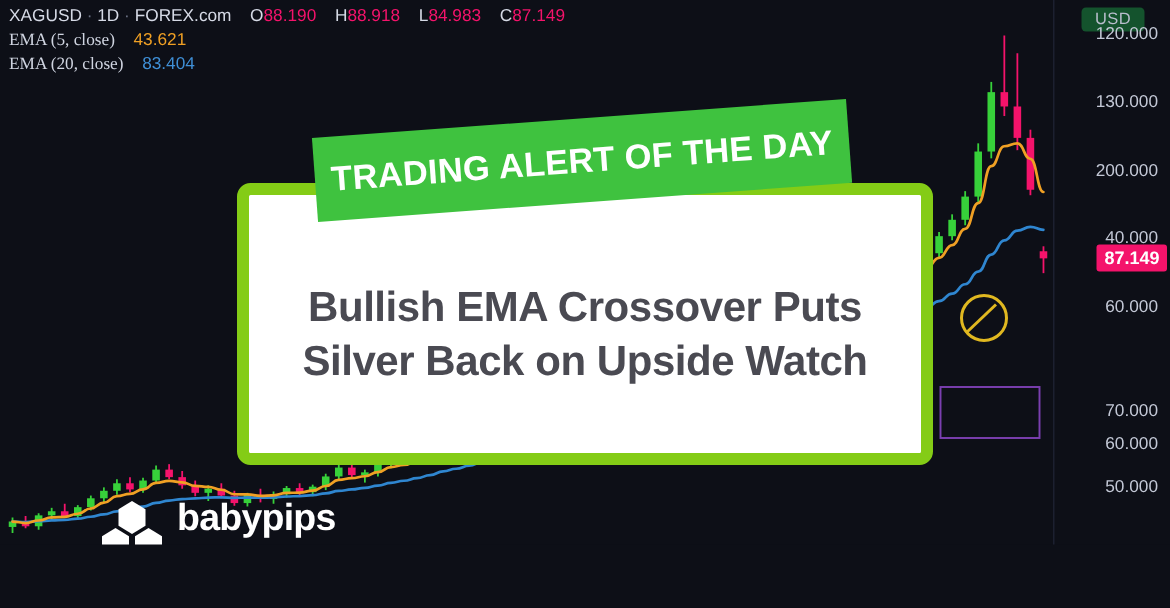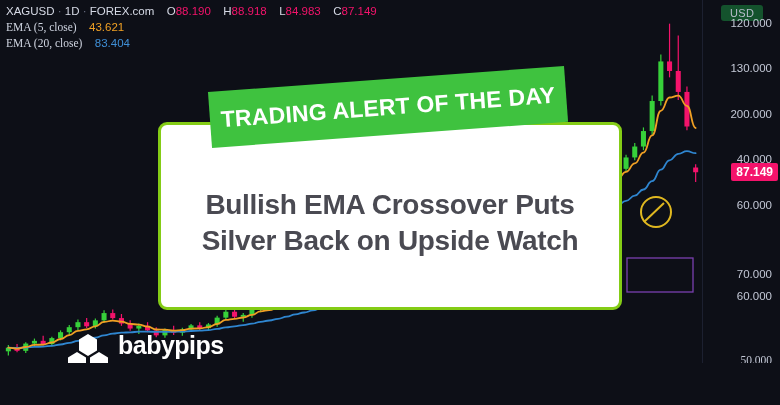--- a/index.html
+++ b/index.html
@@ -67,21 +67,21 @@
   #wm-word{
     color:#ffffff;font-size:25px;font-weight:700;
     letter-spacing:-0.5px;line-height:1;
   }
 
   
   #promo-card{
     position:absolute;left:158px;top:122px;
     width:464px;height:188px;
     background:#ffffff;
-    border:3px solid #84cc16;
+    border:8px solid #84cc16;
     border-radius:9px;
     box-sizing:border-box;
     z-index:10;
     display:flex;align-items:center;justify-content:flex-start;
   }
   #promo-headline{
     color:#4a4a52;
     font-size:28px;
     font-weight:700;
     line-height:1.27;
@@ -313,21 +313,21 @@
   <div id="price-axis">
     <div id="usd-box">USD</div>
     <div id="axis-ticks">
         <div class="tick" style="top: 22.7528px;">120.000</div>
         <div class="tick" style="top: 68.2584px;">130.000</div>
         <div class="tick" style="top: 113.764px;">200.000</div>
         <div class="tick" style="top: 159.27px;">40.000</div>
         <div class="tick" style="top: 204.775px;">60.000</div>
         <div class="tick" style="top: 250.281px; margin-top: 24px;">70.000</div>
         <div class="tick" style="top: 295.787px; text-align: right;">60.000</div>
-        <div class="tick" style="top: 360px; font-family: Liberation Serif, serif;">50.000</div>
+        <div class="tick" style="top: 325px;">50.000</div>
         <div class="tick" style="top: 368px; font-weight: bold;">40.000</div>
       </div>
     <div id="last-price" style="top: 172.243px;">87.149</div>
   </div>
 
   <div id="watermark">
     <svg width="44" height="42" viewBox="0 0 44 42">
       <polygon points="22,1 31,6.5 31,17.5 22,23 13,17.5 13,6.5" fill="#ffffff"></polygon>
       <polygon points="11,19 20,24.5 20,35.5 11,41 2,35.5 2,24.5" fill="#ffffff"></polygon>
       <polygon points="33,19 42,24.5 42,35.5 33,41 24,35.5 24,24.5" fill="#ffffff"></polygon>

